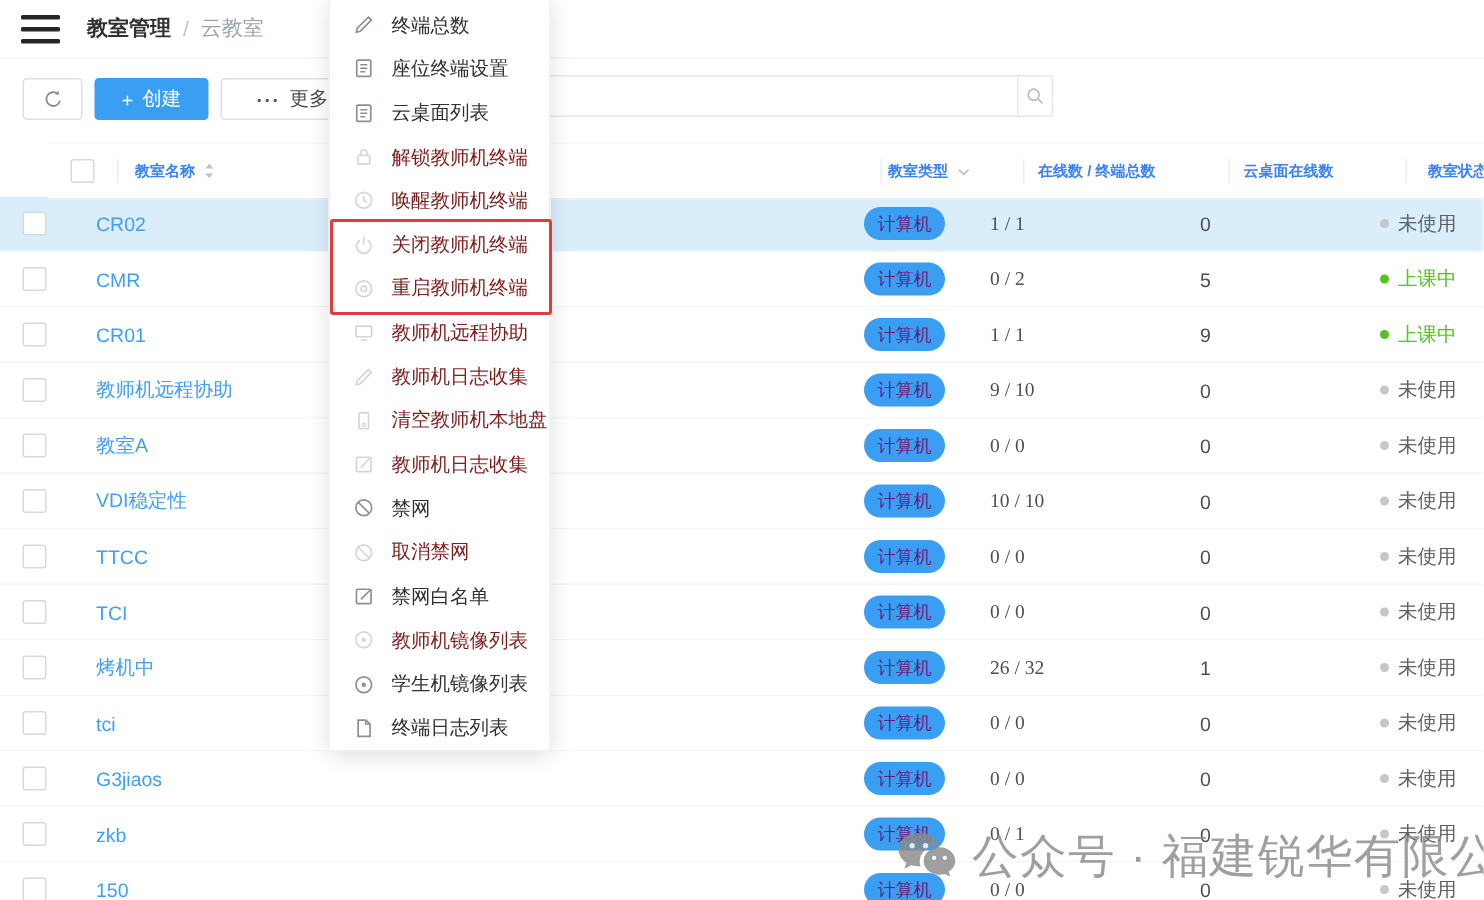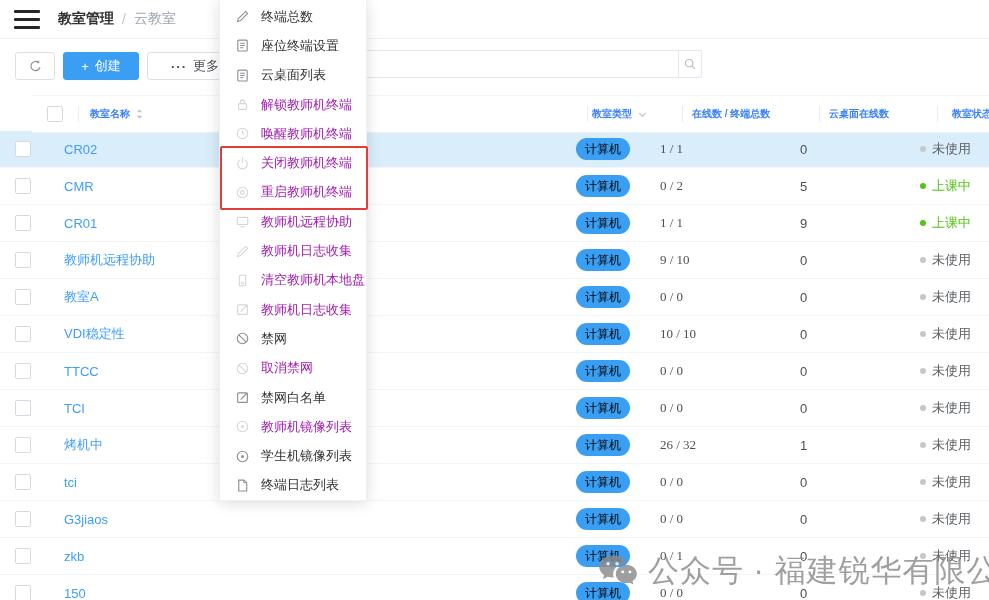--- a/index.html
+++ b/index.html
@@ -46,37 +46,37 @@
   .caret-sort{color:#c0c4cc}
   .caret-down{color:#c0c4cc}
   .tbody{position:absolute;top:131px;left:0;right:0;z-index:0;}
   .trow{height:37px;border-bottom:1px solid #f4f5f7;font-size:13px;color:#4a4f55;background:#fff;box-sizing:border-box;}
   .trow.selected{background:#d9edfb;}
   .cell-cb{display:flex;justify-content:center;}
   .checkbox{width:14px;height:14px;border:1px solid #d6dae0;border-radius:2px;background:#fff;cursor:pointer;}
   .cell-name{padding-left:18px;color:#3f9ef7;cursor:pointer;}
   .cell-type{padding-left:21px;}
   .type-pill{display:inline-flex;align-items:center;justify-content:center;width:54px;height:22px;
-    border-radius:11px;background:#3a9ef3;color:#000000;font-size:12px;}
+    border-radius:11px;background:#3a9ef3;color:#701a75;font-size:12px;}
   .cell-online{padding-left:10px;font-family:Liberation Serif, serif;}
   .cell-cloud{padding-left:13px;}
   .cell-status{padding-left:15px;display:flex;align-items:center;gap:6px;}
   .dot{width:6px;height:6px;border-radius:50%;display:inline-block;}
   .status-idle .dot{background:#c4c8cc;}
   .status-idle .st-txt{color:#5c6166;}
   .status-active .dot{background:#52c41a;}
   .status-active .st-txt{color:#52c41a;}
   
   .menu{position:absolute;left:219px;top:0;width:148px;height:501px;background:#fff;z-index:10;
     box-shadow:0 2px 14px rgba(0,0,0,.14);border:1px solid #eef0f3;border-top:none;box-sizing:border-box;
     display:flex;flex-direction:column;padding-top:2px;}
   .menu-item{height:29.3px;display:flex;align-items:center;gap:11px;padding-left:15px;font-size:13px;
     color:#303133;cursor:pointer;flex:0 0 auto;}
   .menu-item .mi-icon{color:#8a9097;flex:0 0 auto;}
-  .menu-item.disabled{color:#a21caf;cursor:not-allowed;}
+  .menu-item.disabled{color:#7f1d1d;cursor:not-allowed;}
   .menu-item.disabled .mi-icon{color:#d3d6db;}
   .red-box{position:absolute;left:220px;top:146px;width:144px;height:60px;border:2px solid #e23c39;
     z-index:12;pointer-events:none;border-radius:2px;}
   
   .watermark{position:absolute;left:596px;top:550px;display:flex;align-items:center;gap:8px;
     color:#8b8b8b;opacity:.82;z-index:20;pointer-events:none;}
   .wm-text{font-size:31px;letter-spacing:1px;white-space:nowrap;}
 </style>
 </head>
 <body>

